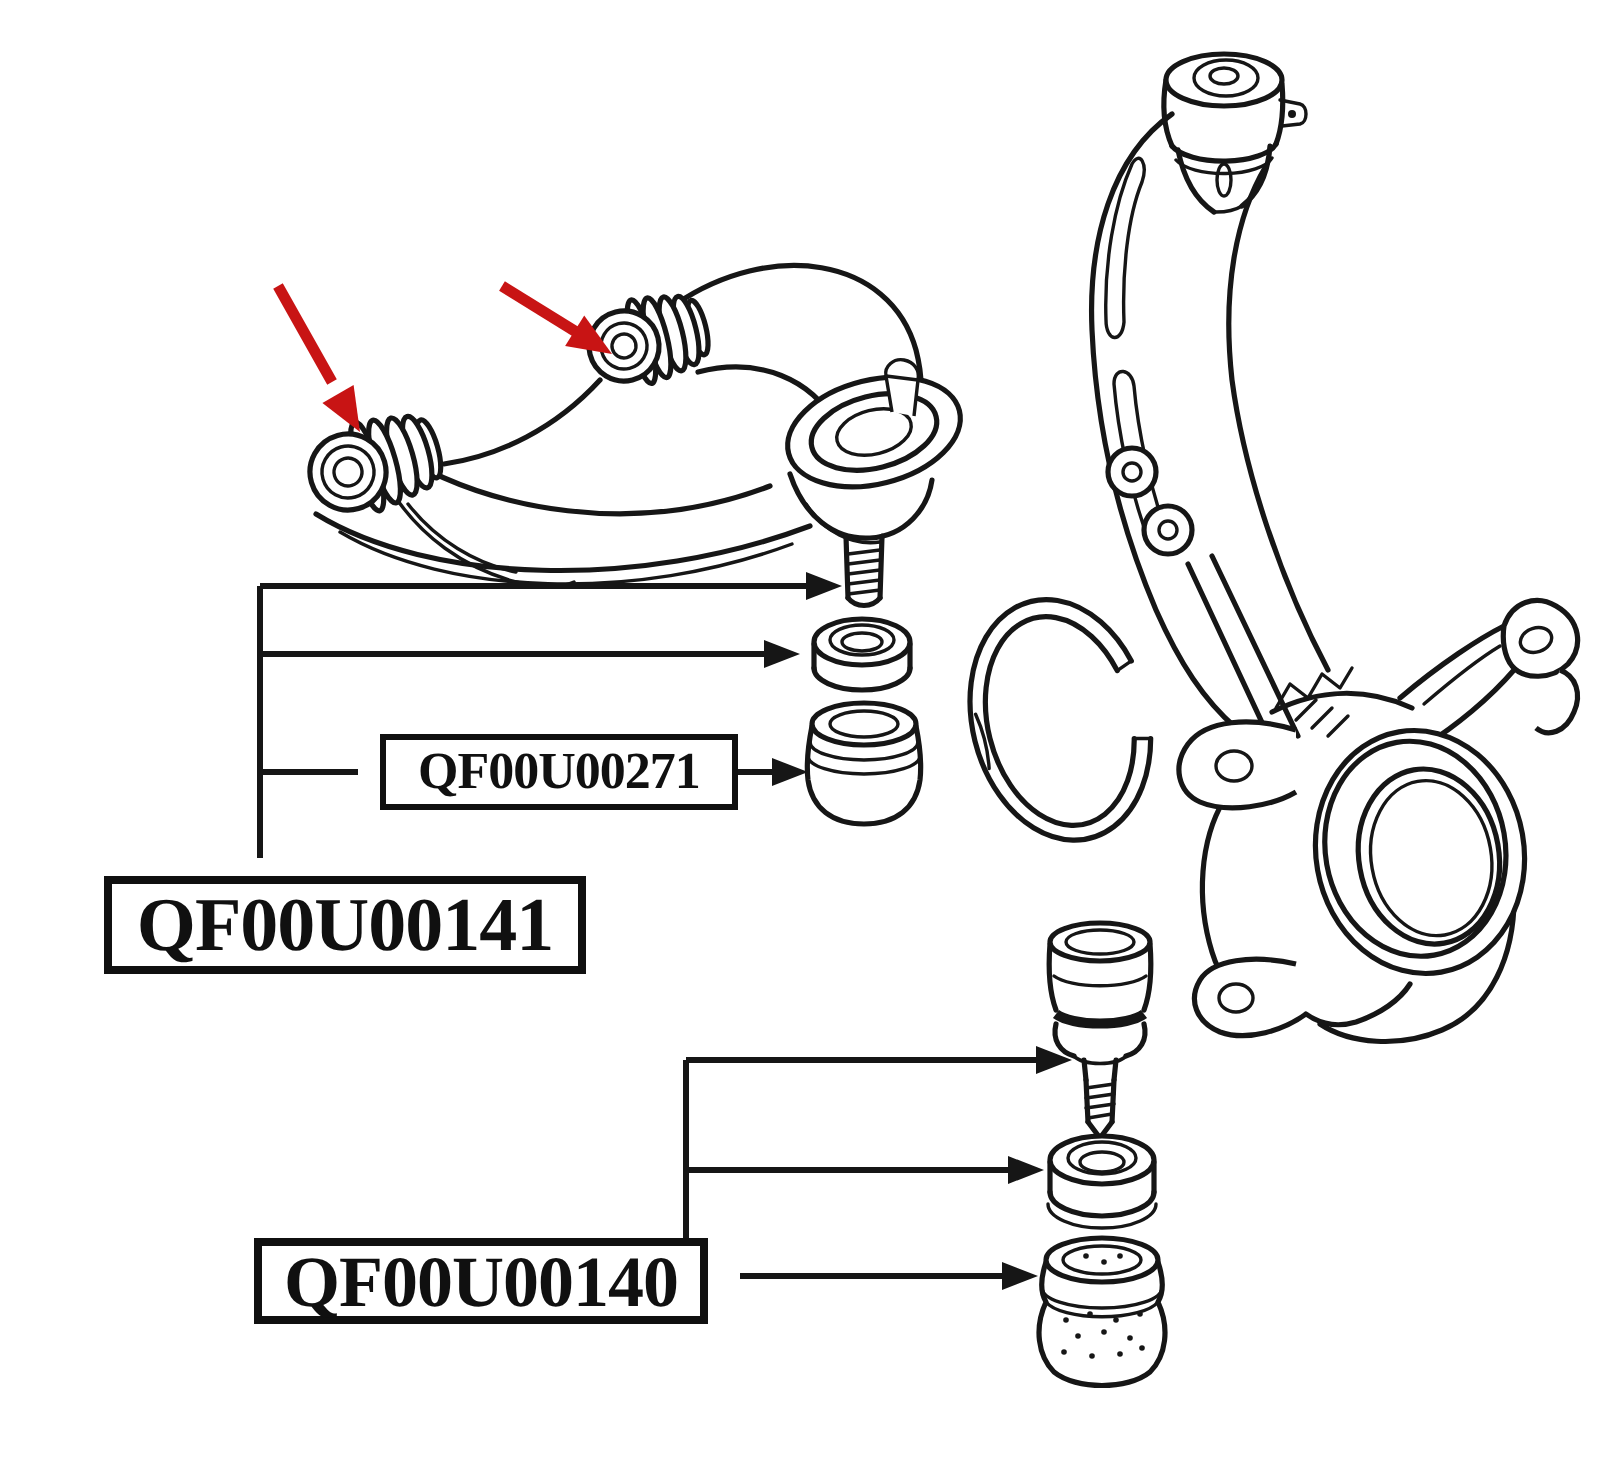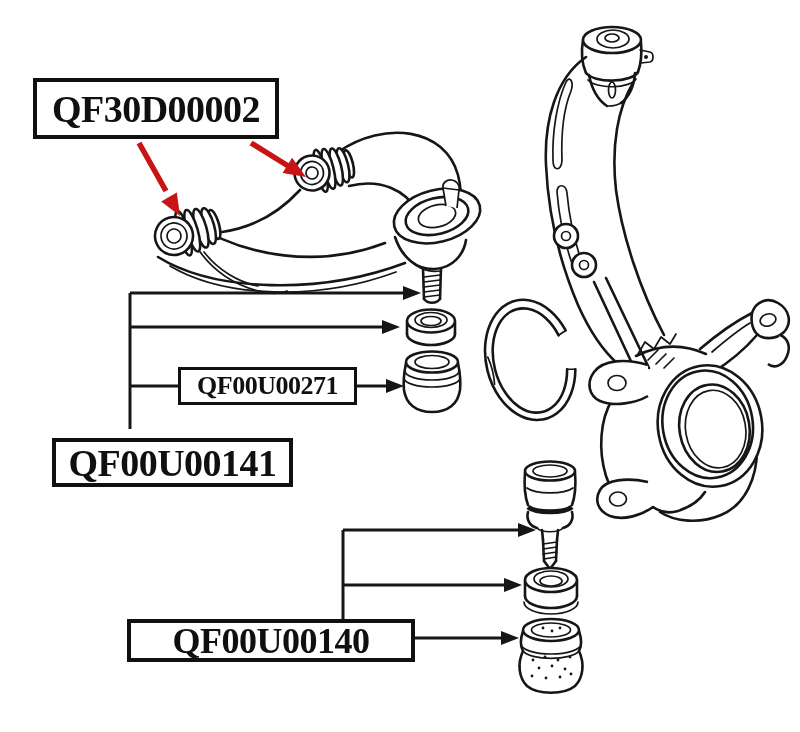--- a/index.html
+++ b/index.html
@@ -6,21 +6,21 @@
     --background:#ffffff; --line:#161616; --red-arrow:#c81414;
     --label-text:#101010; --label-border:#101010;
   }
   html,body{margin:0;padding:0;background:#fff;}
   .stage{position:relative;width:800px;height:732px;background:var(--background);
          font-family:"Liberation Serif","DejaVu Serif",serif;overflow:hidden;}
   .stage svg{position:absolute;left:0;top:0;}
   .callout-box{position:absolute;display:flex;align-items:center;justify-content:center;
     border:4px solid var(--label-border);background:#fff;color:var(--label-text);
     font-weight:bold;letter-spacing:-0.5px;white-space:nowrap;box-sizing:border-box;z-index:5;}
-  .callout-box.small{border-width:3px;}
+  .callout-box.small{border-width:3px;margin-left:12px;}
   
   .ln{stroke:var(--line);fill:none;stroke-width:2.6;stroke-linecap:round;stroke-linejoin:round;}
   .lnf{stroke:var(--line);fill:#ffffff;stroke-width:2.6;stroke-linejoin:round;}
   .thin{stroke-width:1.7;}
   .leader{stroke:var(--line);stroke-width:3;fill:none;}
   .ah{fill:var(--line);stroke:none;}
   .redln{stroke:var(--red-arrow);stroke-width:5.5;fill:none;}
   .redah{fill:var(--red-arrow);stroke:none;}
   .band{stroke:var(--line);fill:none;stroke-width:5;}
   .dot{fill:var(--line);stroke:none;}
@@ -241,29 +241,26 @@
   </g>
 
   <g>
     <path class="redln" d="M251,143 L293,169"></path>
     <use href="#red-ah" class="redah" transform="translate(306,177) rotate(32)"></use>
     <path class="redln" d="M139,143 L166,191"></path>
     <use href="#red-ah" class="redah" transform="translate(180,216) rotate(60)"></use>
   </g>
 </svg>
 
-<div class="callout-box" style="left:33px;top:78px;width:246px;height:61px;font-size:38px;">
-  <span>QF30D00002</span>
-</div>
 
 <div class="callout-box small" style="left:178px;top:367px;width:179px;height:38px;font-size:26px;">
   <span>QF00U00271</span>
 </div>
 
 <div class="callout-box" style="left:52px;top:438px;width:241px;height:49px;font-size:38px;">
   <span>QF00U00141</span>
 </div>
 
-<div class="callout-box" style="left:127px;top:619px;width:288px;height:43px;font-size:36px;">
+<div class="callout-box" style="left:127px;top:619px;width:227px;height:43px;font-size:36px;">
   <span>QF00U00140</span>
 </div>
 
 </div>
 
 </body></html>

